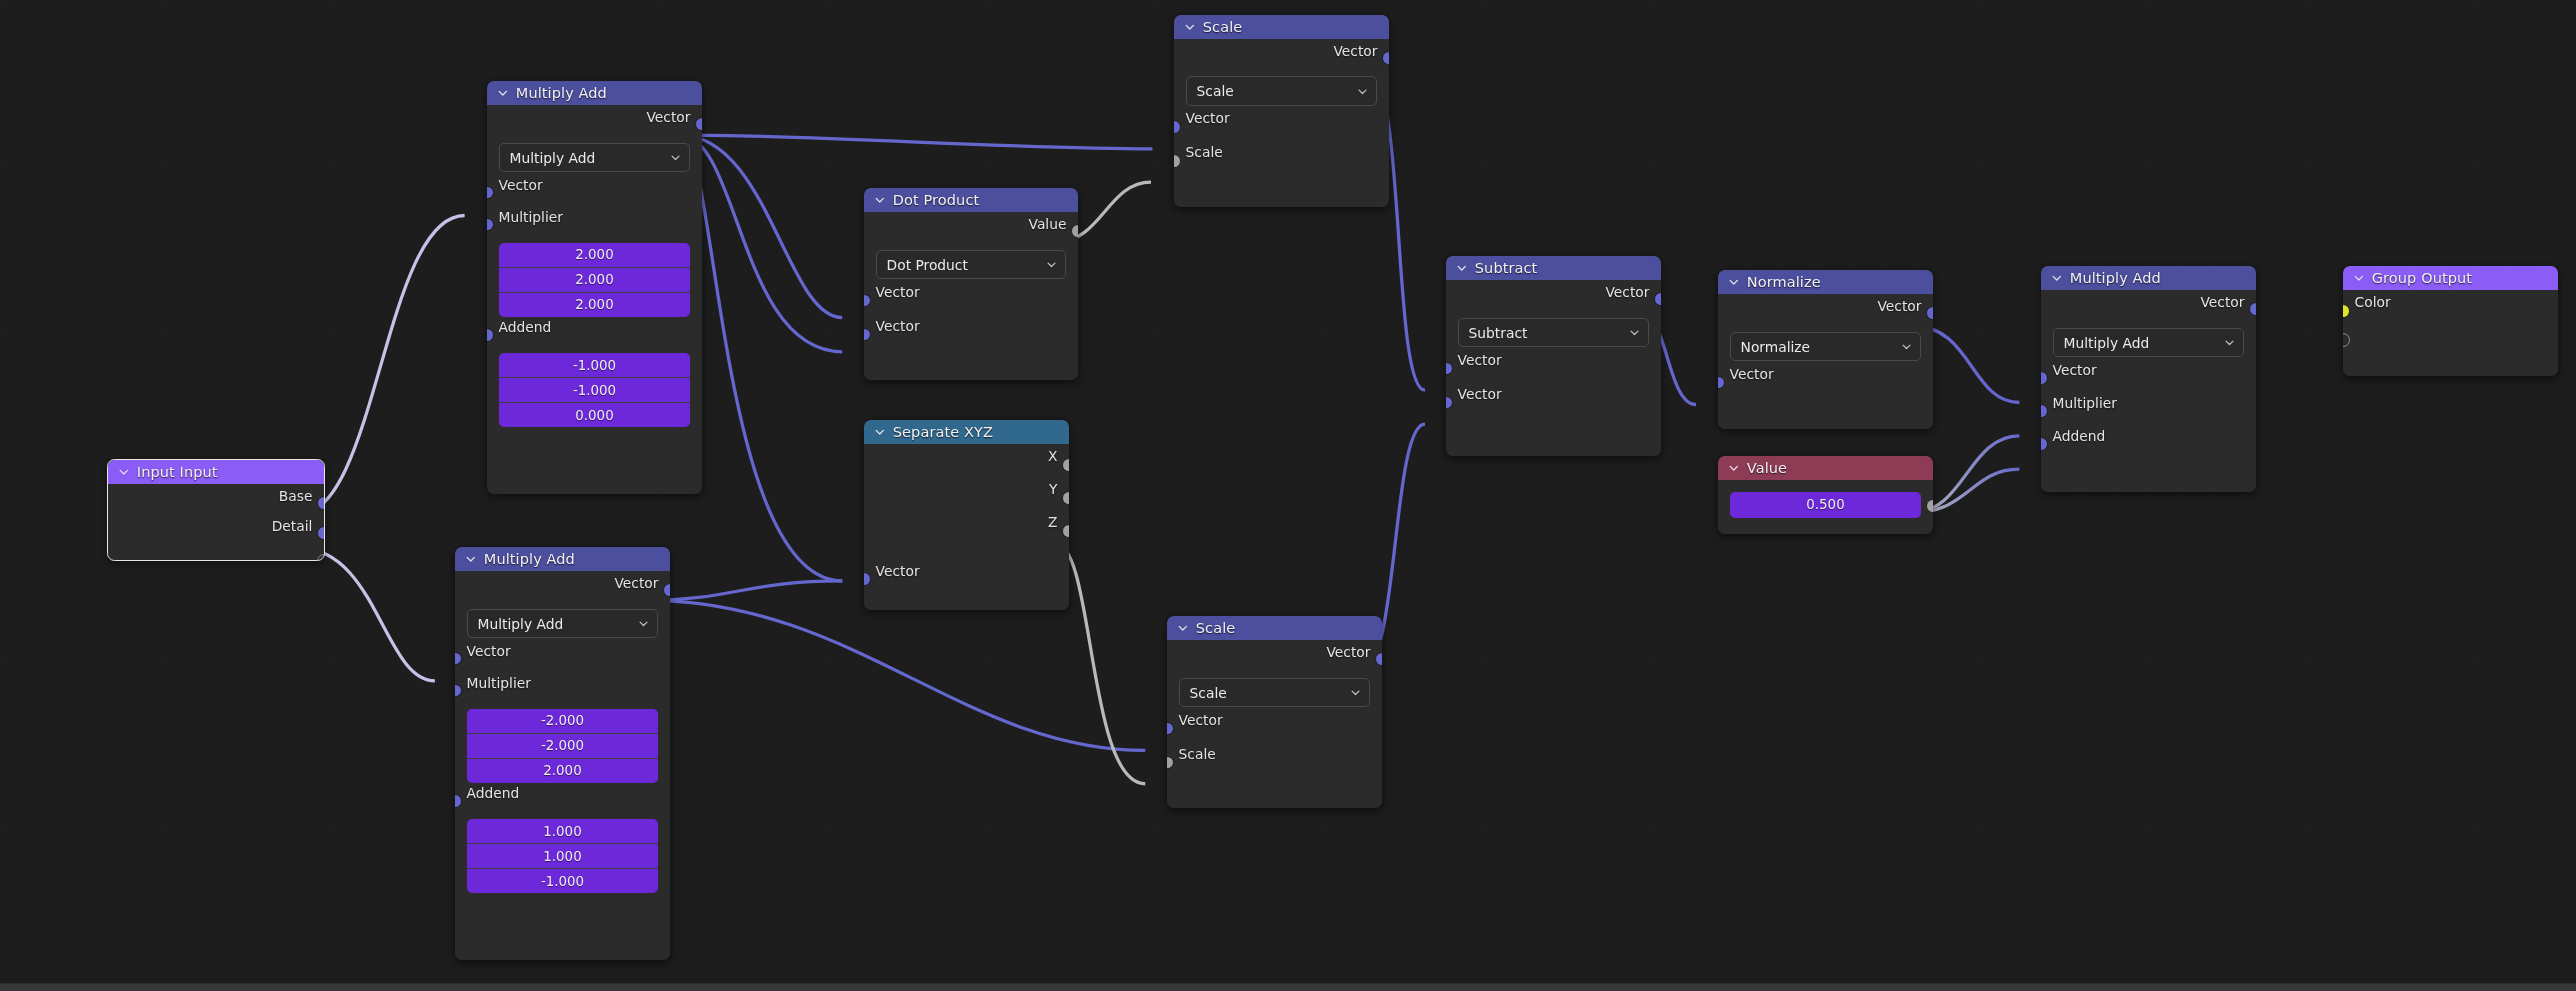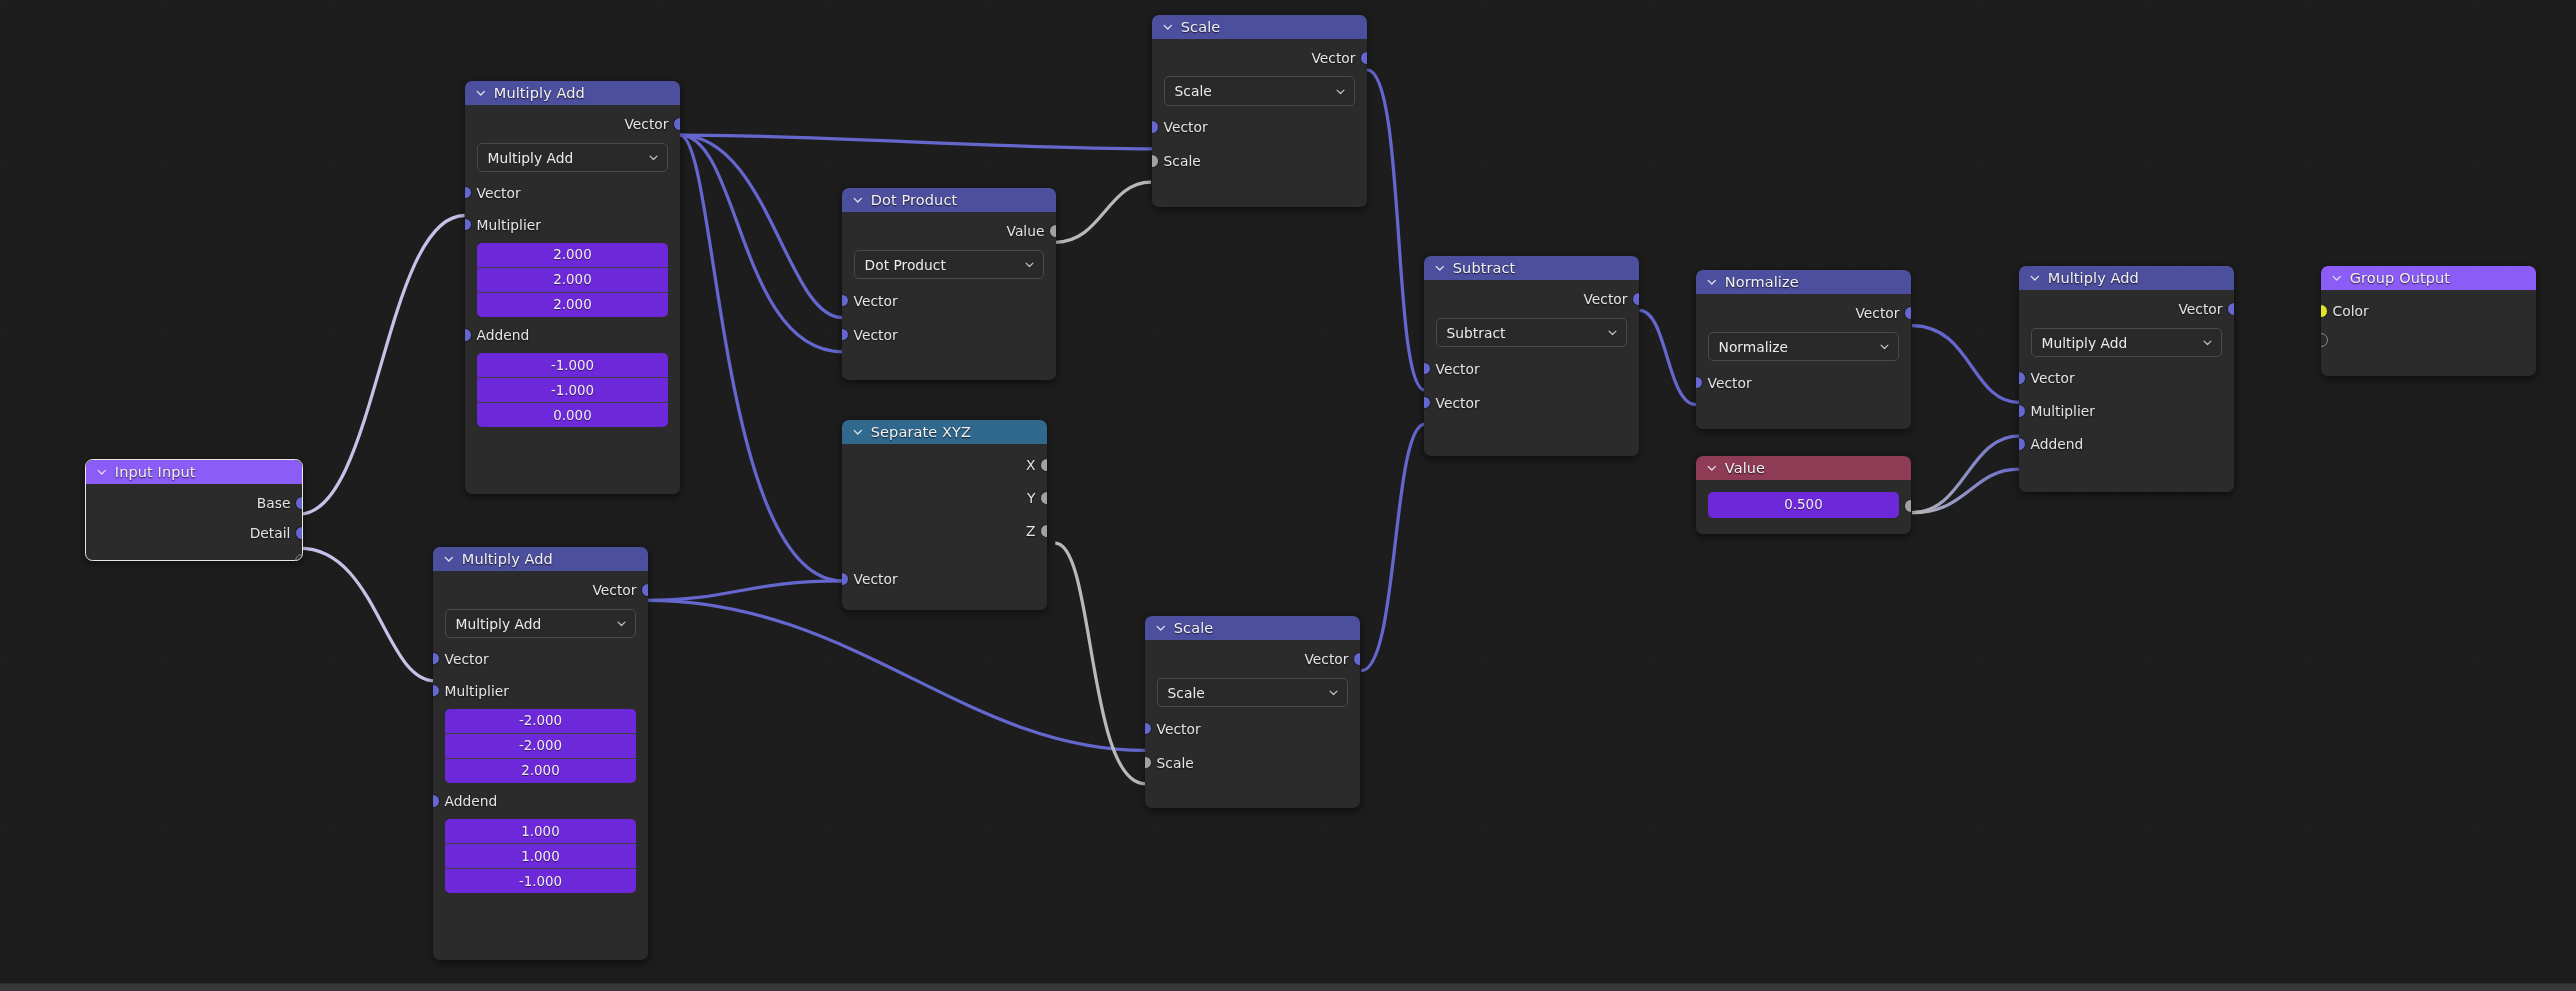--- a/index.html
+++ b/index.html
@@ -24,36 +24,37 @@
   #wires{position:absolute;inset:0;pointer-events:none;}
 
   
   .node{
     position:absolute;
     border-radius:6.5px;
     background:#2b2b2b;
     box-shadow:0 2.2px 8.7px rgba(0,0,0,.55);
     box-sizing:border-box;
     overflow:hidden;
+    margin-left:22px;
   }
   .node.sel{outline:1.4px solid #e8e8e8;outline-offset:-0.7px;border-radius:6.5px;}
   .node-header{
     height:24px;display:flex;align-items:center;gap:7.2px;
     padding-left:10px;font-size:14.5px;letter-spacing:0.1px;
     color:#f2f2f2;text-shadow:0 0.7px 1.4px rgba(0,0,0,.75);
     border-top-left-radius:6.5px;border-top-right-radius:6.5px;
   }
   .h-vector{background:#4c4e9e;}
   .h-converter{background:#31688e;}
   .h-input{background:#8e3b56;}
   .h-group{background:#8b5cf6;}
   .chev{width:11.6px;height:11.6px;flex:0 0 11.6px;opacity:.92;}
   .node-body{position:relative;padding:4.3px 0 8.7px 0;}
 
-  .row{position:relative;height:33px;display:flex;align-items:center;font-size:13.8px;color:#e4e4e4;}
+  .row{position:relative;height:33px;display:flex;font-size:13.8px;color:#e4e4e4;}
   .row.out{justify-content:flex-end;padding-right:11.6px;}
   .row.in{justify-content:flex-start;padding-left:11.6px;}
   .row-label{text-shadow:0 0.7px 1.4px rgba(0,0,0,.6);white-space:nowrap;}
 
   .sock{
     position:absolute;width:13.8px;height:13.8px;border-radius:50%;
     border:0.7px solid #1a1a1a;top:50%;transform:translateY(-50%);
     box-sizing:border-box;
   }
   .sock.left{left:-7.2px;}

